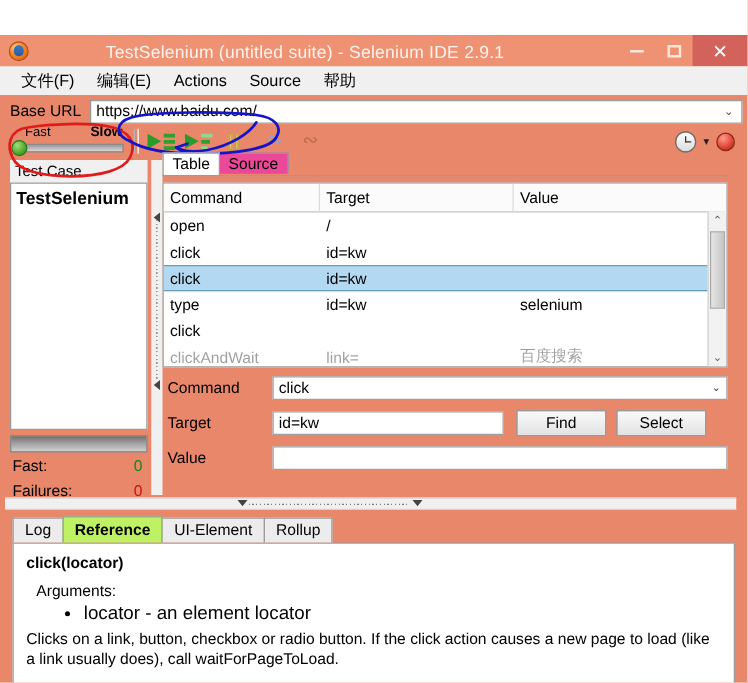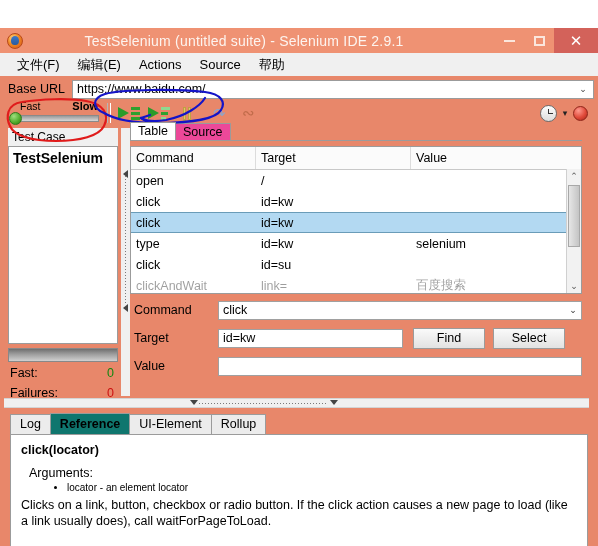--- a/index.html
+++ b/index.html
@@ -371,21 +371,21 @@
     left: 130px; top: 94px;
     width: 452px;
     height: 285px;
   }
   
   #editor-tabs {
     position: absolute;
     left: 0; top: 0;
     width: 452px; height: 18px;
     display: flex;
-    align-items: center;
+    align-items: flex-start;
     border-bottom: 1px solid #9b9b9b;
   }
   .etab {
     height: 17px;
     line-height: 16px;
     padding: 0 7px;
     font-size: 12.5px;
     border: 1px solid #9b9b9b;
     border-bottom: none;
     background: #ec4899;
@@ -582,21 +582,21 @@
     line-height: 19px;
     padding: 0 9px;
     font-size: 12.5px;
     border: 1px solid #9b9b9b;
     border-bottom: none;
     background: #ececec;
     box-sizing: border-box;
     margin-right: -1px;
   }
   .btab.active {
-    background: #0f766e;
+    background: #bef264;
     font-weight: bold;
     height: 21px;
     line-height: 20px;
     position: relative;
     z-index: 2;
   }
   #reference-body {
     height: 130px;
     background: #fff;
     border: 1px solid #9b9b9b;
@@ -611,21 +611,21 @@
     margin-bottom: 9px;
   }
   #ref-args-label {
     font-size: 12.5px;
     padding-left: 8px;
     margin-bottom: 2px;
   }
   #ref-args-list {
     margin: 0 0 4px 0;
     padding-left: 46px;
-    font-size: 10px;
+    font-size: 15px;
   }
   #ref-args-list li { margin: 0; }
   #ref-desc {
     font-size: 12.5px;
     line-height: 16px;
   }
 
   
   #annotations {
     position: absolute;
@@ -767,21 +767,20 @@
           <div class="col-tgt">id=kw</div>
           <div class="col-val"></div>
         </div>
         <div class="cmd-row">
           <div class="col-cmd">type</div>
           <div class="col-tgt">id=kw</div>
           <div class="col-val">selenium</div>
         </div>
         <div class="cmd-row">
           <div class="col-cmd">click</div>
-          <div class="col-tgt">id=su</div>
           <div class="col-val"></div>
         </div>
         <div class="cmd-row partial">
           <div class="col-cmd">clickAndWait</div>
           <div class="col-tgt">link=</div>
           <div class="col-val">百度搜索</div>
         </div>
       </div>
       <div id="tbl-vscroll">
         <div class="sb-up">⌃</div>

